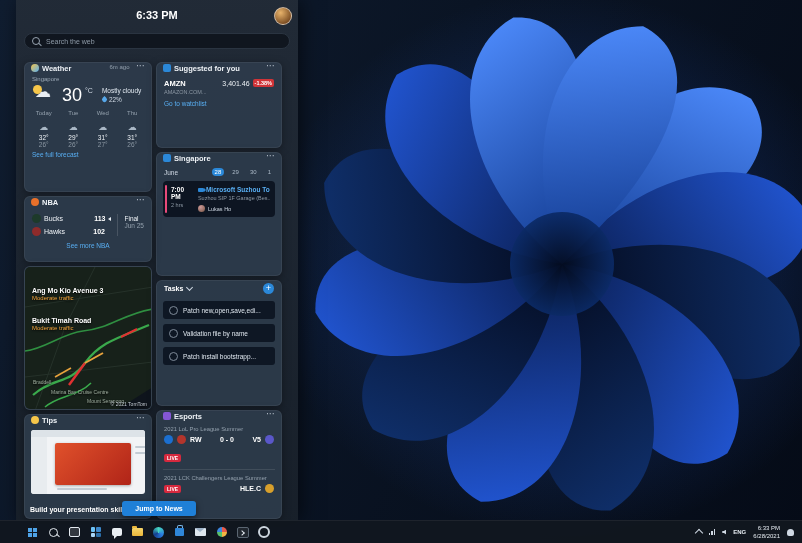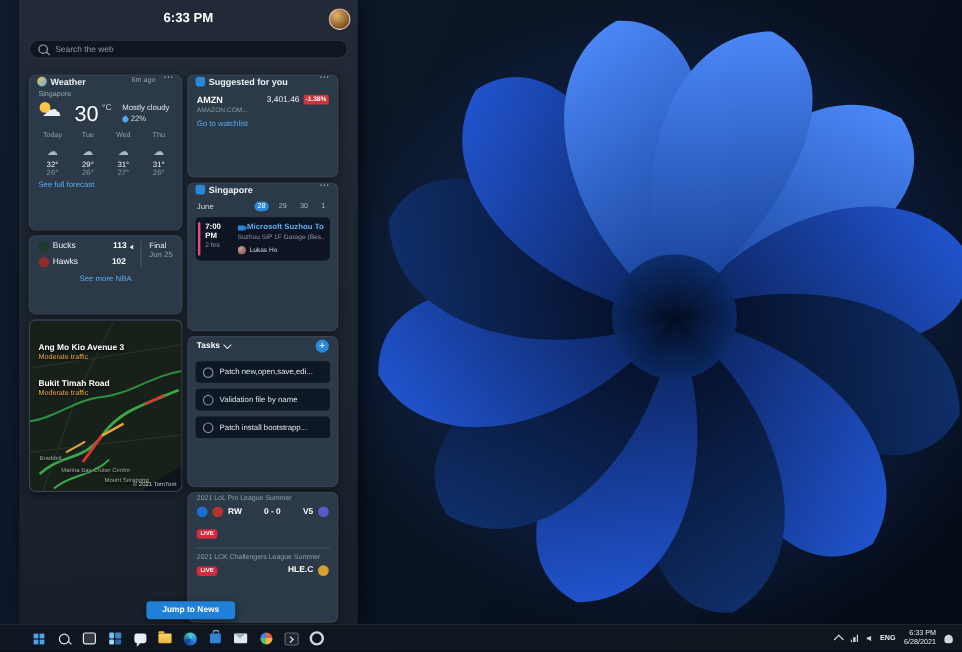--- a/index.html
+++ b/index.html
@@ -370,20 +370,25 @@
         <div class="eloc">Suzhou SIP 1F Garage (Bes...</div>
         <div class="eatt">
           <span class="eav"></span>
           <span class="eattn">Lukas Ho</span>
         </div>
       </div>
     </div>
   </div>
 
   <div class="card" style="left:8px;top:196px;width:128px;height:66px">
+    <div class="ch">
+      <span class="hic" style="background:#e8702a"></span>
+      <span class="ct">NBA</span>
+      <span class="dots"></span>
+    </div>
     <div class="nwrap">
       <div class="nteams">
         <div class="nteam">
           <span class="tlogo" style="background:#1d3a2a"></span>
           <span class="tname">Bucks</span>
           <span class="tscore">113</span>
           <span class="win"></span>
         </div>
         <div class="nteam">
           <span class="tlogo" style="background:#8f2b2b"></span>
@@ -445,22 +450,43 @@
     <div class="task">
       <span class="cbox"></span>
       <span class="tlab">Validation file by name</span>
     </div>
     <div class="task">
       <span class="cbox"></span>
       <span class="tlab">Patch install bootstrapp...</span>
     </div>
   </div>
 
+  <div class="card" style="left:8px;top:414px;width:128px;height:105px">
+    <div class="ch">
+      <span class="hic" style="background:#f6c64a"></span>
+      <span class="ct">Tips</span>
+      <span class="dots"></span>
+    </div>
+    <div class="thumb">
+      <div class="th-top"></div>
+      <div class="th-side"></div>
+      <div class="th-slide"></div>
+      <div class="th-line" style="left:26px;top:58px;width:50px"></div>
+      <div class="th-line" style="left:104px;top:16px;width:18px"></div>
+      <div class="th-line" style="left:104px;top:22px;width:14px"></div>
+    </div>
+    <div class="tip-head">Build your presentation skills</div>
+  </div>
 
   <div class="card" style="left:140px;top:410px;width:126px;height:109px">
+    <div class="ch">
+      <span class="hic" style="background:#8457d6;border-radius:2px"></span>
+      <span class="ct">Esports</span>
+      <span class="dots"></span>
+    </div>
     <div class="eleague">2021 LoL Pro League Summer</div>
     <div class="erow">
       <span class="elg" style="background:#1b6fd0"></span>
       <span class="elg" style="background:#b3352c"></span>
       <span class="ename">RW</span>
       <span class="escore">0 - 0</span>
       <span class="ename">V5</span>
       <span class="elg" style="background:#5a57c9"></span>
     </div>
     <div style="padding:1px 7px 2px">

